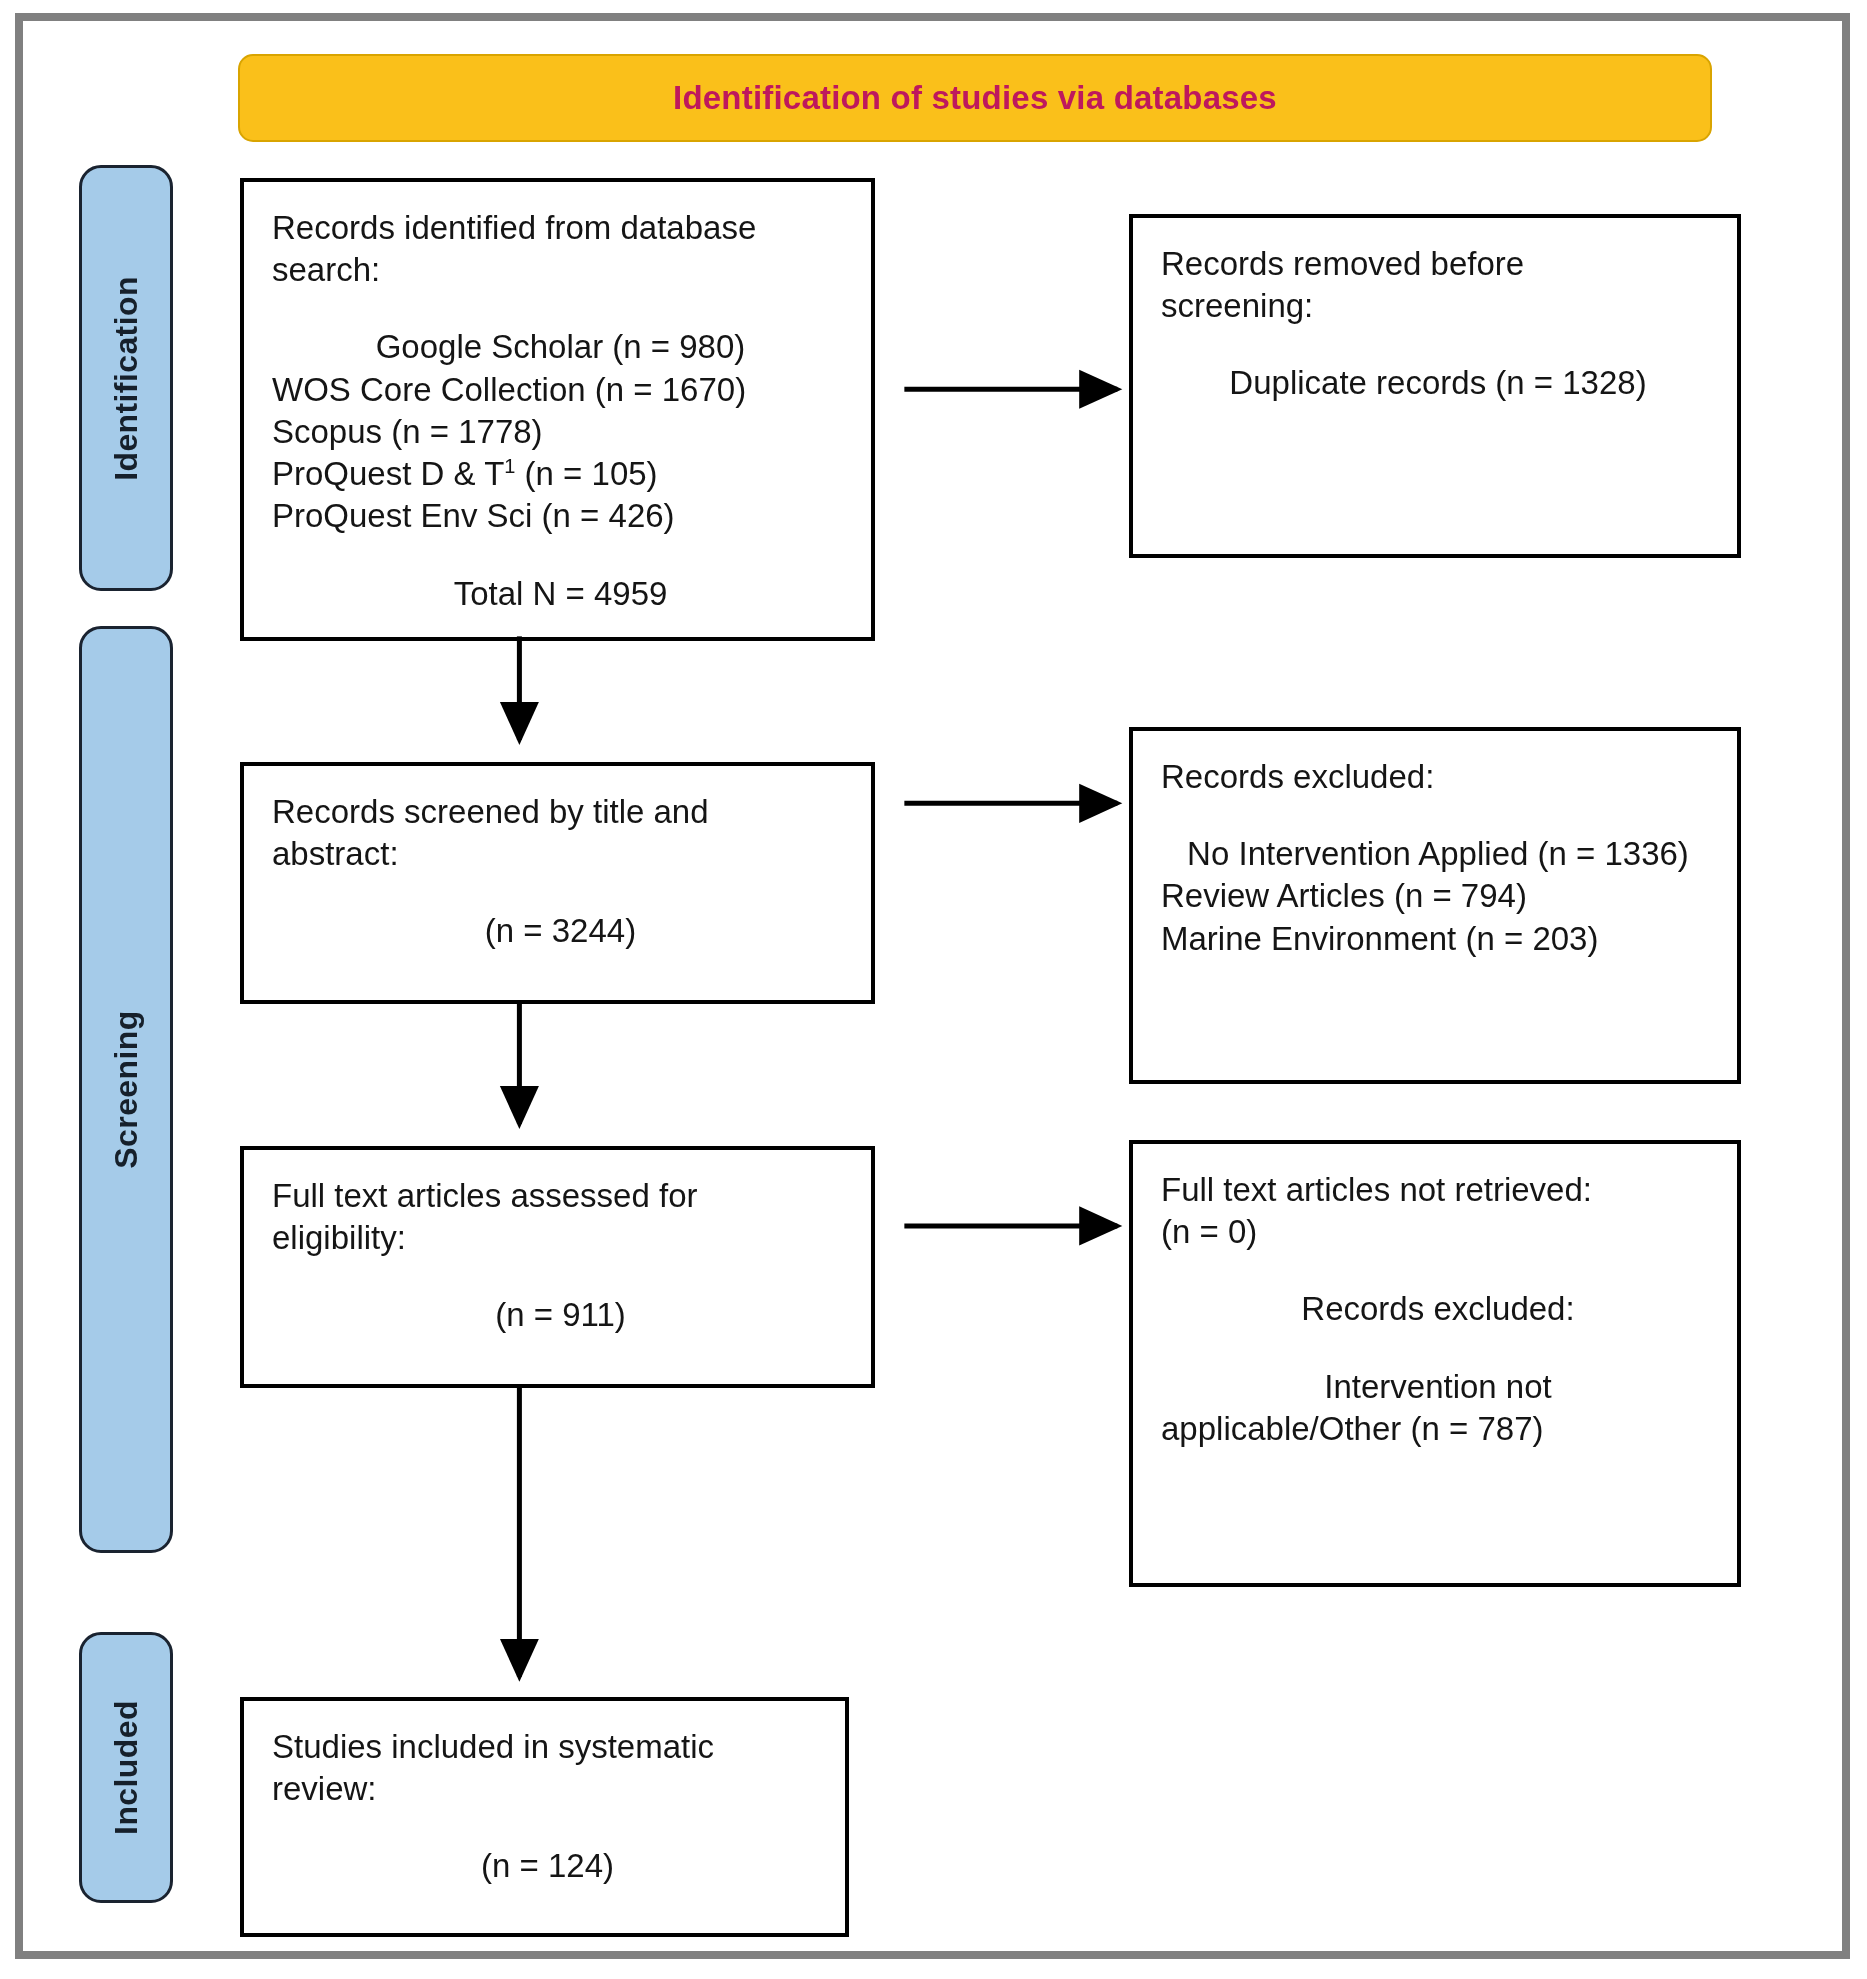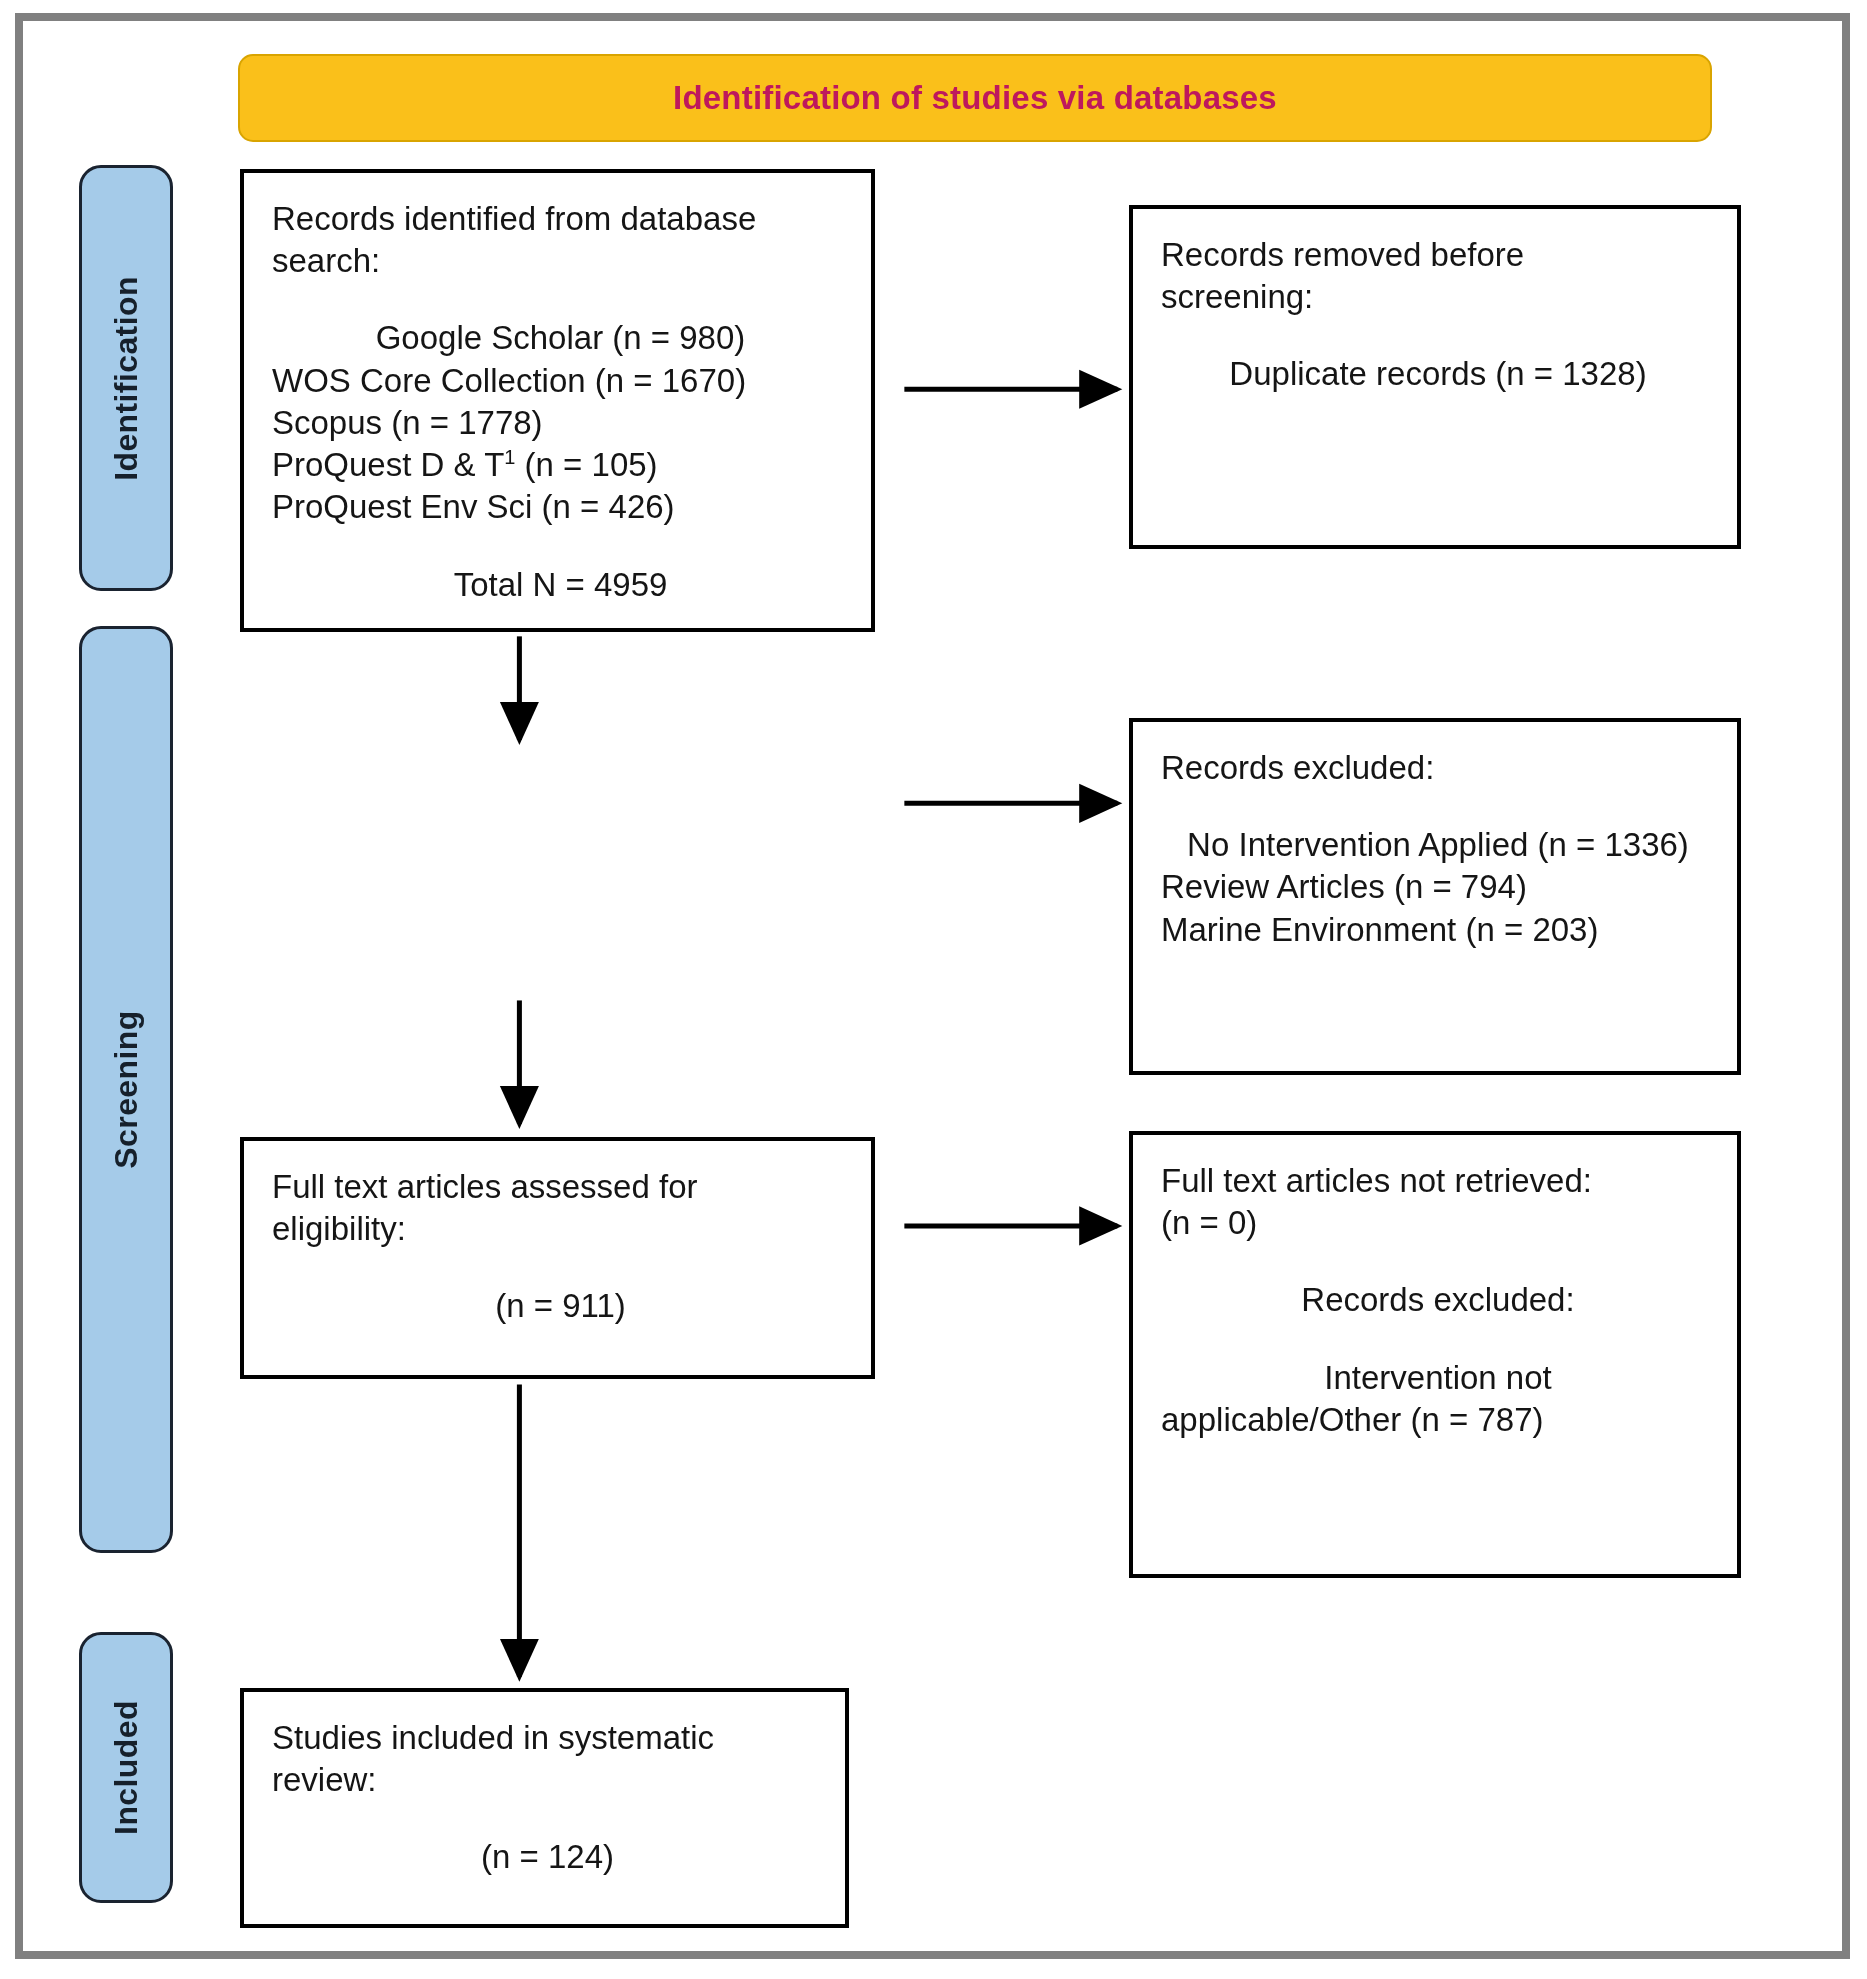--- a/index.html
+++ b/index.html
@@ -79,20 +79,21 @@
   #stage-screening     { left: 79px;  top: 626px;  width: 94px; height: 927px; }
   #stage-included      { left: 79px;  top: 1632px; width: 94px; height: 271px; }
 
   
   .node-box {
     position: absolute;
     background: #ffffff;
     border: 4.2px solid #000000;
     box-sizing: border-box;
     padding: 25px 22px 16.7px 28px;
+    margin-top: 9px;
   }
   .node-box p {
     margin: 0;
     font-size: 33px;
     line-height: 1.28;
     color: #151515;
   }
   .node-box p.spacer-above {
     margin-top: 35px;
     text-align: center;
@@ -154,20 +155,25 @@
     <p>ProQuest Env Sci (n = 426)</p>
     <p class="spacer-above">Total N = 4959</p>
   </div>
 
   <div class="node-box" id="box-removed">
     <p>Records removed before</p>
     <p>screening:</p>
     <p class="spacer-above">Duplicate records (n = 1328)</p>
   </div>
 
+  <div class="node-box" id="box-screened">
+    <p>Records screened by title and</p>
+    <p>abstract:</p>
+    <p class="spacer-above">(n = 3244)</p>
+  </div>
 
   <div class="node-box" id="box-excluded-1">
     <p>Records excluded:</p>
     <p class="spacer-above">No Intervention Applied (n = 1336)</p>
     <p>Review Articles (n = 794)</p>
     <p>Marine Environment (n = 203)</p>
   </div>
 
   <div class="node-box" id="box-fulltext">
     <p>Full text articles assessed for</p>

